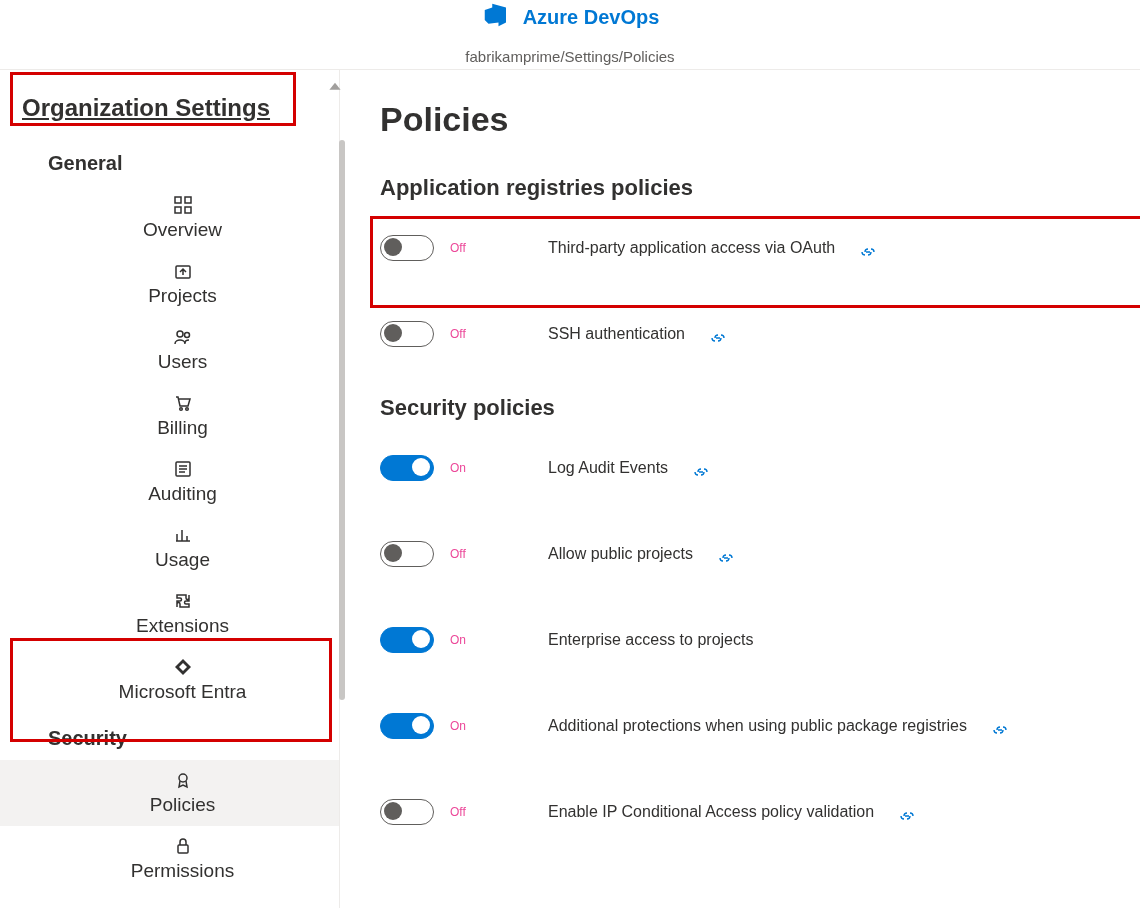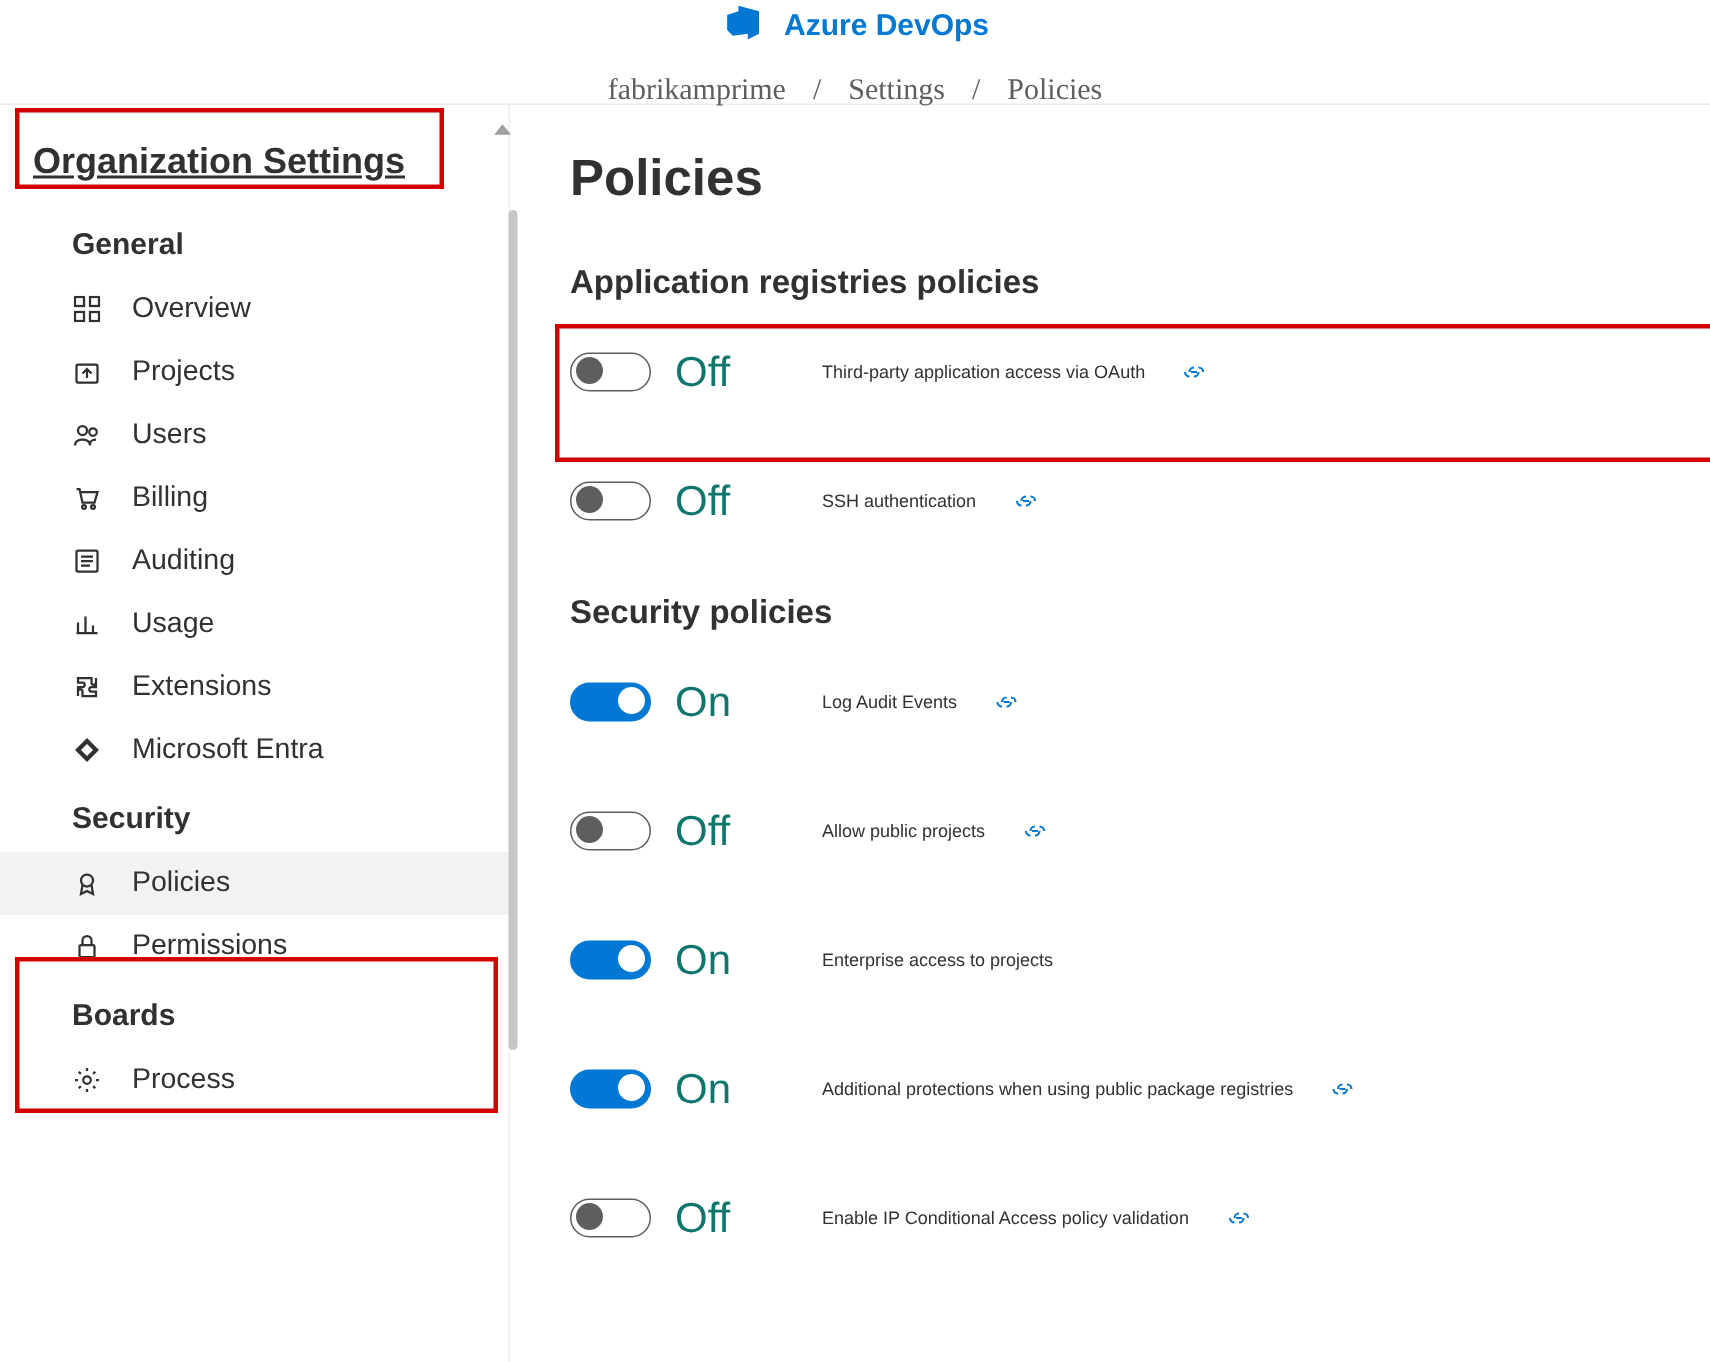--- a/index.html
+++ b/index.html
@@ -28,24 +28,22 @@
     gap: 12px;
   }
   .logo-text {
     font-size: 20px;
     font-weight: 700;
     color: #0078d4;
   }
   .breadcrumb {
     display: flex;
     align-items: center;
-    gap: 18px;
-    font-size: 20px;
+    font-size: 15px;
     color: #605e5c;
-    font-family: Liberation Serif, serif;
   }
   .breadcrumb-sep { color: #605e5c; }
   .breadcrumb-item { color: #605e5c; }
 
   .body {
     display: flex;
     height: calc(100% - 70px);
   }
 
   
@@ -62,25 +60,26 @@
     text-decoration: underline;
   }
   .section-head {
     font-size: 20px;
     font-weight: 600;
     padding: 14px 22px 10px 48px;
   }
   .nav-item {
     display: flex;
     align-items: center;
-    gap: 20px;
+    gap: 4px;
     padding: 10px 22px 10px 48px;
     font-size: 19px;
     color: #323130;
     cursor: pointer;
+    flex-direction: column;
   }
   .nav-item.active {
     background: #f3f2f1;
   }
   .nav-icon {
     width: 20px;
     height: 20px;
     display: inline-flex;
     align-items: center;
     justify-content: center;
@@ -163,28 +162,28 @@
   .toggle.off .knob { left: 3px; }
   .toggle.on {
     background: #0078d4;
     border-color: #0078d4;
   }
   .toggle.on .knob {
     left: 31px;
     background: #fff;
   }
   .toggle-state {
-    font-size: 28px;
-    color: #0f766e;
+    font-size: 12px;
+    color: #ec4899;
   }
   .policy-label {
-    font-size: 12px;
+    font-size: 16px;
     color: #323130;
     display: flex;
-    align-items: center;
+    align-items: flex-end;
     gap: 26px;
   }
   .link-icon {
     display: inline-block;
     width: 14px;
     height: 10px;
     color: #0078d4;
   }
   .link-icon svg { display:block; }
 

